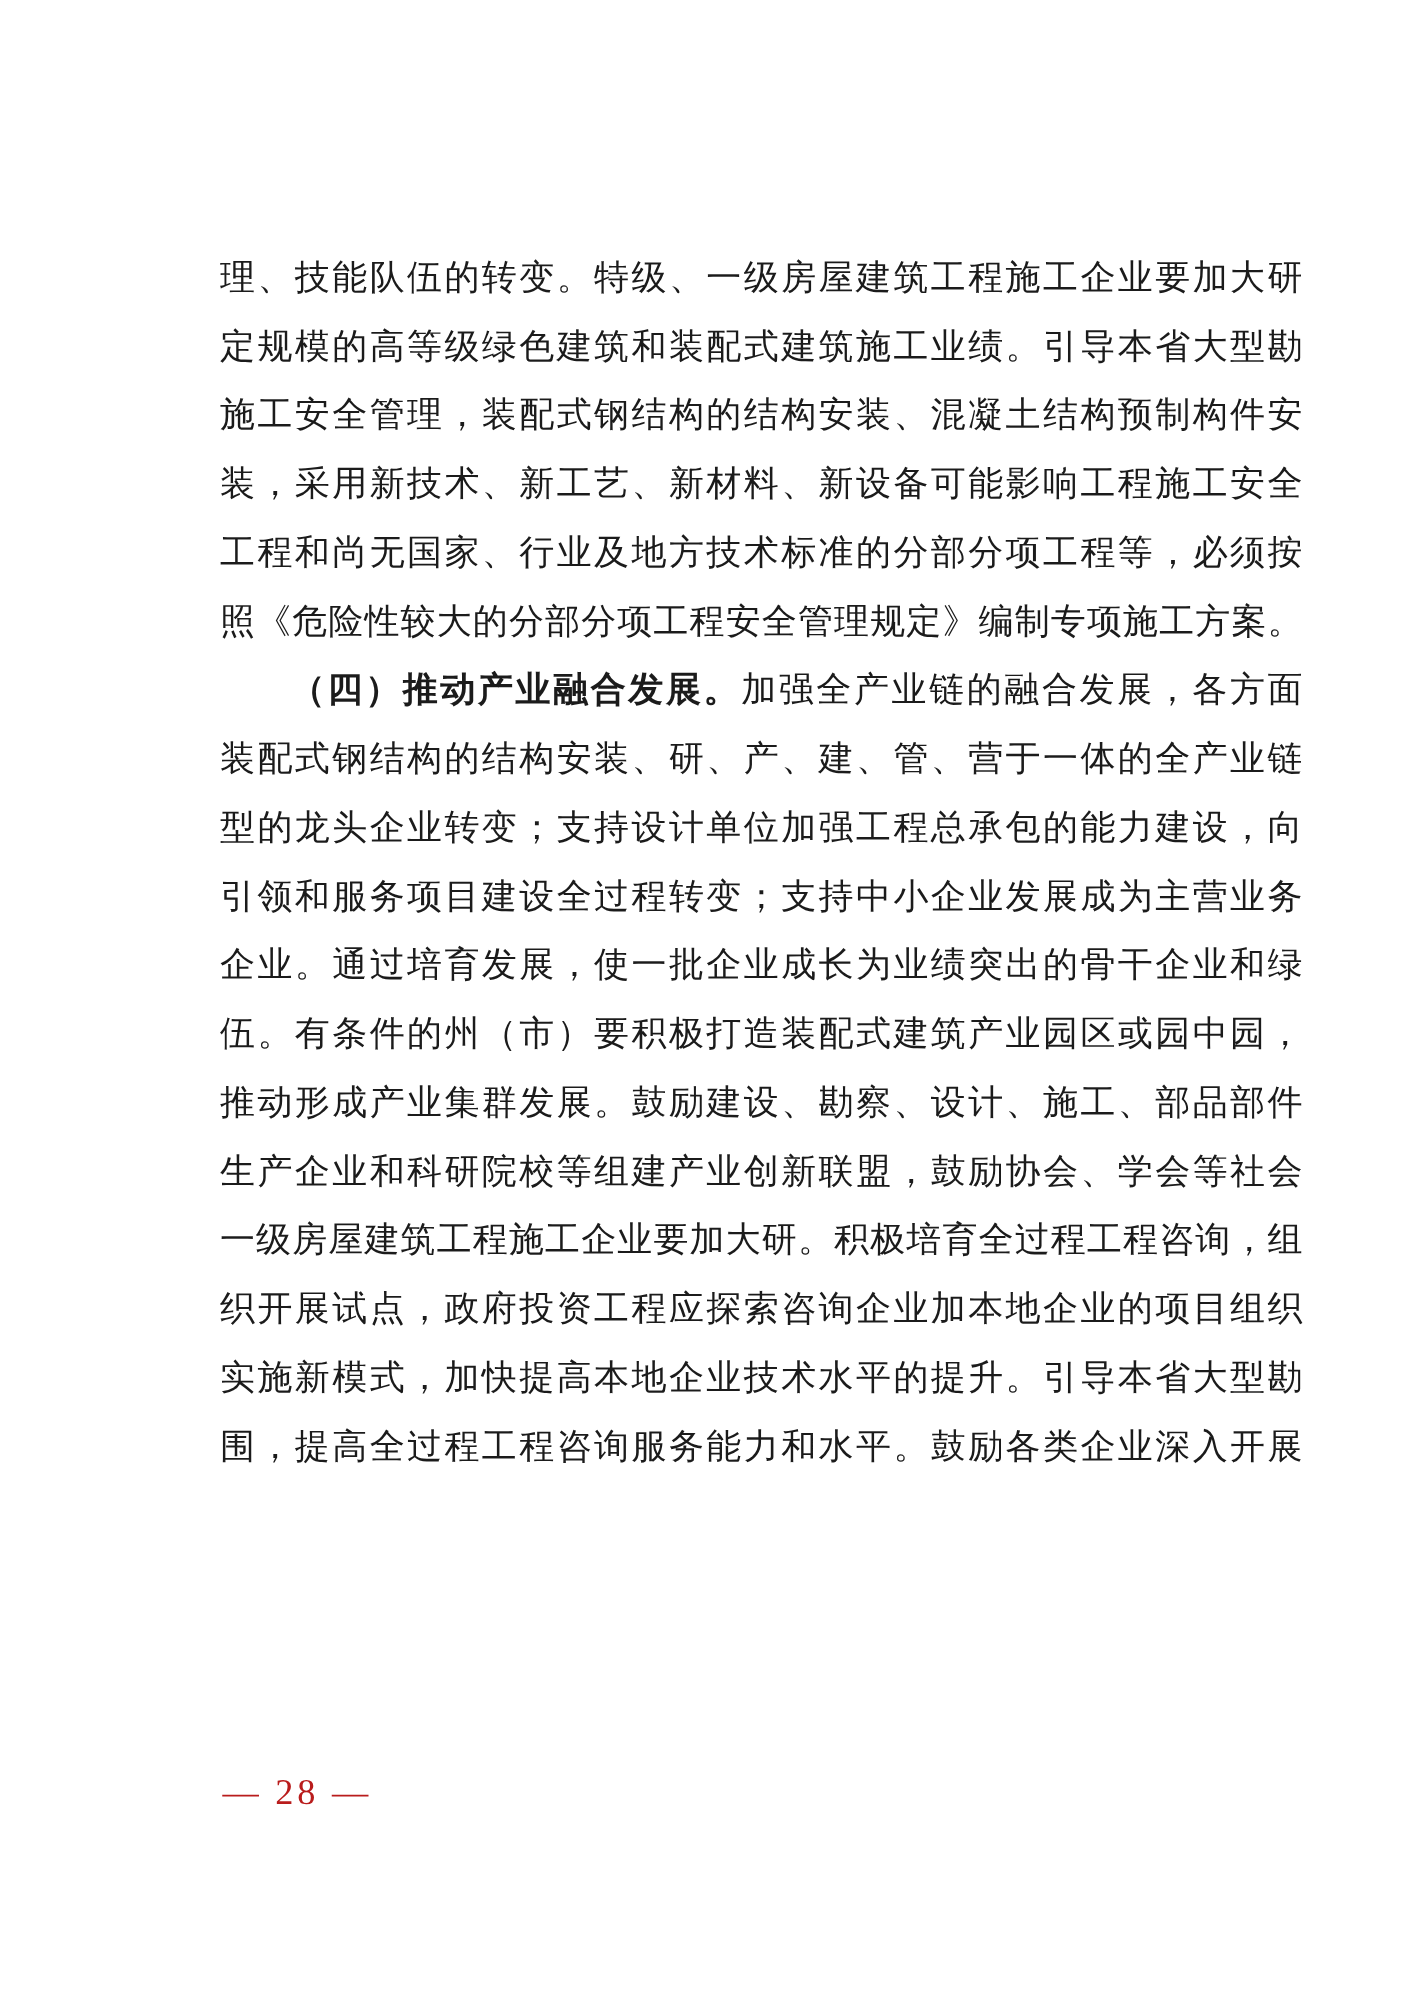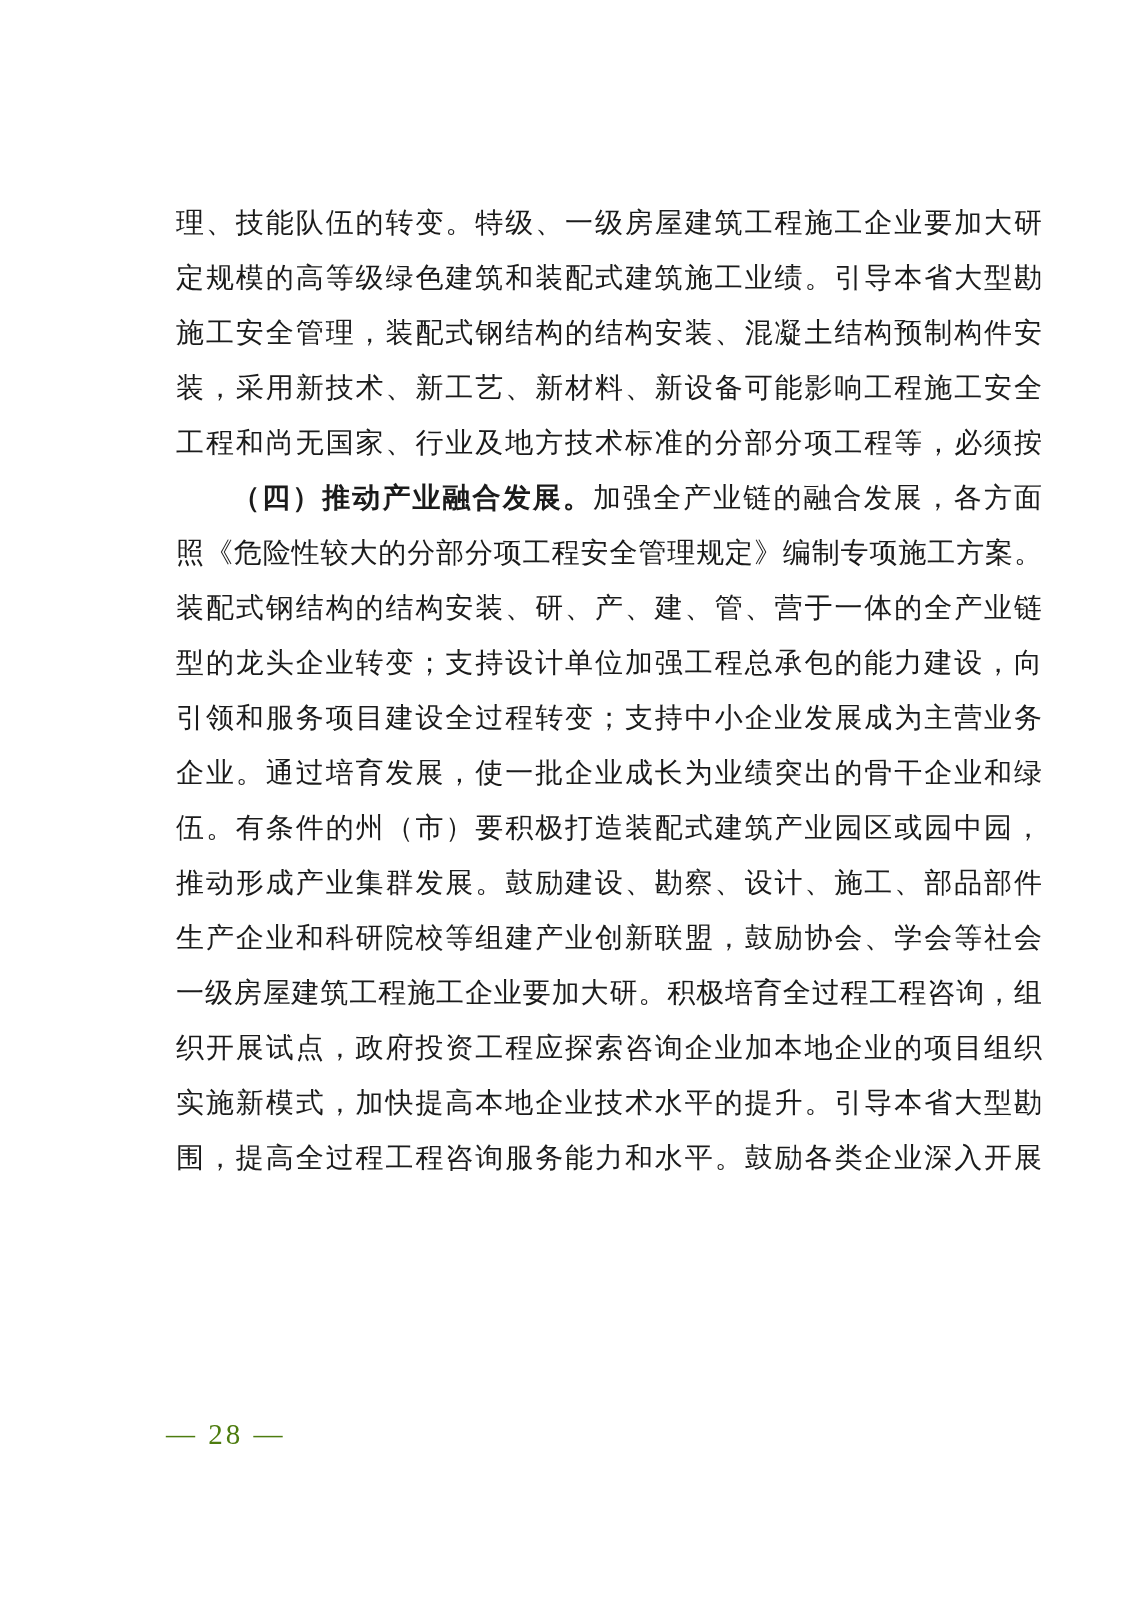--- a/index.html
+++ b/index.html
@@ -36,40 +36,40 @@
     letter-spacing: 0;
   }
   .line.indent {
     text-indent: 2em;
   }
   .line b {
     font-weight: bold;
   }
   .page-number {
     position: absolute;
-    left: 166px;
+    left: 178px;
     top: 1418px;
     font-size: 29px;
     line-height: 32px;
     letter-spacing: 3px;
-    color: #4d7c0f;
+    color: #b91c1c;
   }
 </style>
 </head>
 <body>
 
 <div class="page">
   <div class="text-block">
       <div class="line">理、技能队伍的转变。特级、一级房屋建筑工程施工企业要加大研</div>
       <div class="line">定规模的高等级绿色建筑和装配式建筑施工业绩。引导本省大型勘</div>
       <div class="line">施工安全管理，装配式钢结构的结构安装、混凝土结构预制构件安</div>
       <div class="line">装，采用新技术、新工艺、新材料、新设备可能影响工程施工安全</div>
       <div class="line">工程和尚无国家、行业及地方技术标准的分部分项工程等，必须按</div>
+      <div class="line">照《危险性较大的分部分项工程安全管理规定》编制专项施工方案。</div>
       <div class="line indent"><b>（四）推动产业融合发展。</b>加强全产业链的融合发展，各方面</div>
-      <div class="line">照《危险性较大的分部分项工程安全管理规定》编制专项施工方案。</div>
       <div class="line">装配式钢结构的结构安装、研、产、建、管、营于一体的全产业链</div>
       <div class="line">型的龙头企业转变；支持设计单位加强工程总承包的能力建设，向</div>
       <div class="line">引领和服务项目建设全过程转变；支持中小企业发展成为主营业务</div>
       <div class="line">企业。通过培育发展，使一批企业成长为业绩突出的骨干企业和绿</div>
       <div class="line">伍。有条件的州（市）要积极打造装配式建筑产业园区或园中园，</div>
       <div class="line">推动形成产业集群发展。鼓励建设、勘察、设计、施工、部品部件</div>
       <div class="line">生产企业和科研院校等组建产业创新联盟，鼓励协会、学会等社会</div>
       <div class="line">一级房屋建筑工程施工企业要加大研。积极培育全过程工程咨询，组</div>
       <div class="line">织开展试点，政府投资工程应探索咨询企业加本地企业的项目组织</div>
       <div class="line">实施新模式，加快提高本地企业技术水平的提升。引导本省大型勘</div>

